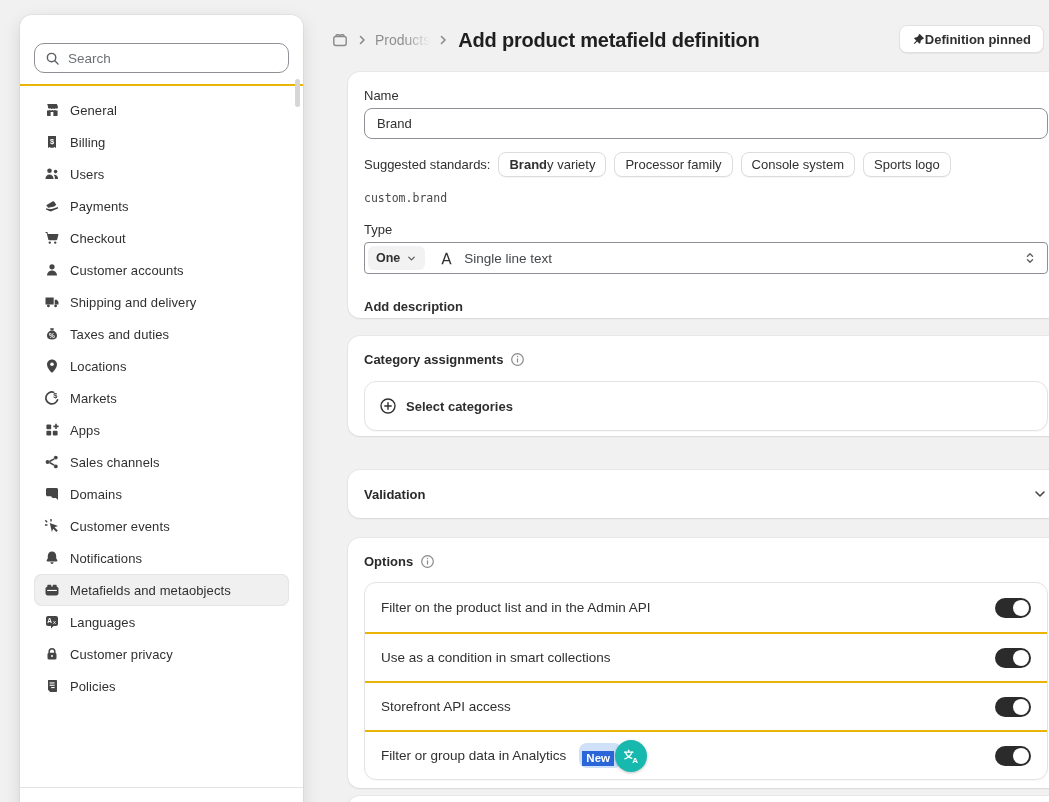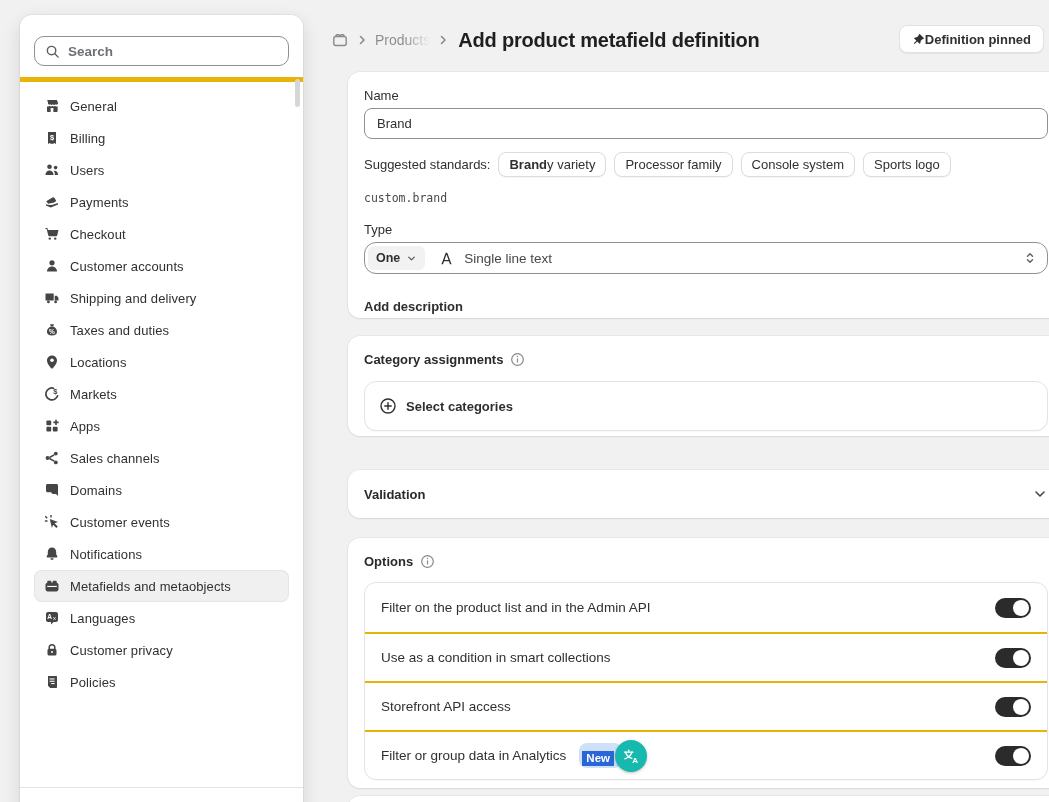--- a/index.html
+++ b/index.html
@@ -13,21 +13,21 @@
   }
   svg { display:block; }
 
   
   .sidebar-panel{
     position:absolute; left:20px; top:15px; width:283px; height:810px;
     background:#fff; border-radius:12px;
     box-shadow:0 6px 18px rgba(0,0,0,.12), 0 0 0 1px rgba(0,0,0,.04);
     z-index:2;
   }
-  .search-area{ padding:21px 14px 11px; border-bottom:5px solid #eab308;font-weight:bold; }
+  .search-area{ padding:28px 14px 11px; border-bottom:2px solid #eab308; }
   .search-box{
     display:flex; align-items:center; gap:8px;
     height:30px; padding:0 10px;
     border:1px solid #8d9196; border-radius:10px; background:#fff;
   }
   .search-box input{
     border:none; outline:none; flex:1; font:inherit; font-size:13.5px; color:#303030;
     background:transparent;
   }
   .search-box input::placeholder{ color:#6d7175; }
@@ -100,21 +100,21 @@
 
   .ns-key{
     margin-top:14px; font-family:"DejaVu Sans Mono","Liberation Mono",monospace;
     font-size:11.5px; color:#4a4a4a;
   }
 
   .type-label{ margin-top:17px; }
   .type-select{
     position:relative; display:flex; align-items:center;
     height:32px; padding:0 30px 0 3px;
-    border:1px solid #8d9196; border-radius:12px; background:#fff; cursor:pointer;
+    border:1px solid #8d9196; border-radius:4px; background:#fff; cursor:pointer;
   }
   .count-pill{
     display:flex; align-items:center; gap:6px;
     background:#f2f2f2; border-radius:6px; padding:5px 8px;
     font-size:12.5px; font-weight:700; color:#303030;
   }
   .count-pill svg{ width:11px; height:11px; }
   .type-a-icon{ width:15px; height:15px; margin-left:14px; }
   .type-value{ margin-left:10px; color:#45484b; font-size:13.5px; }
   .updown{ position:absolute; right:10px; width:14px; height:14px; }

